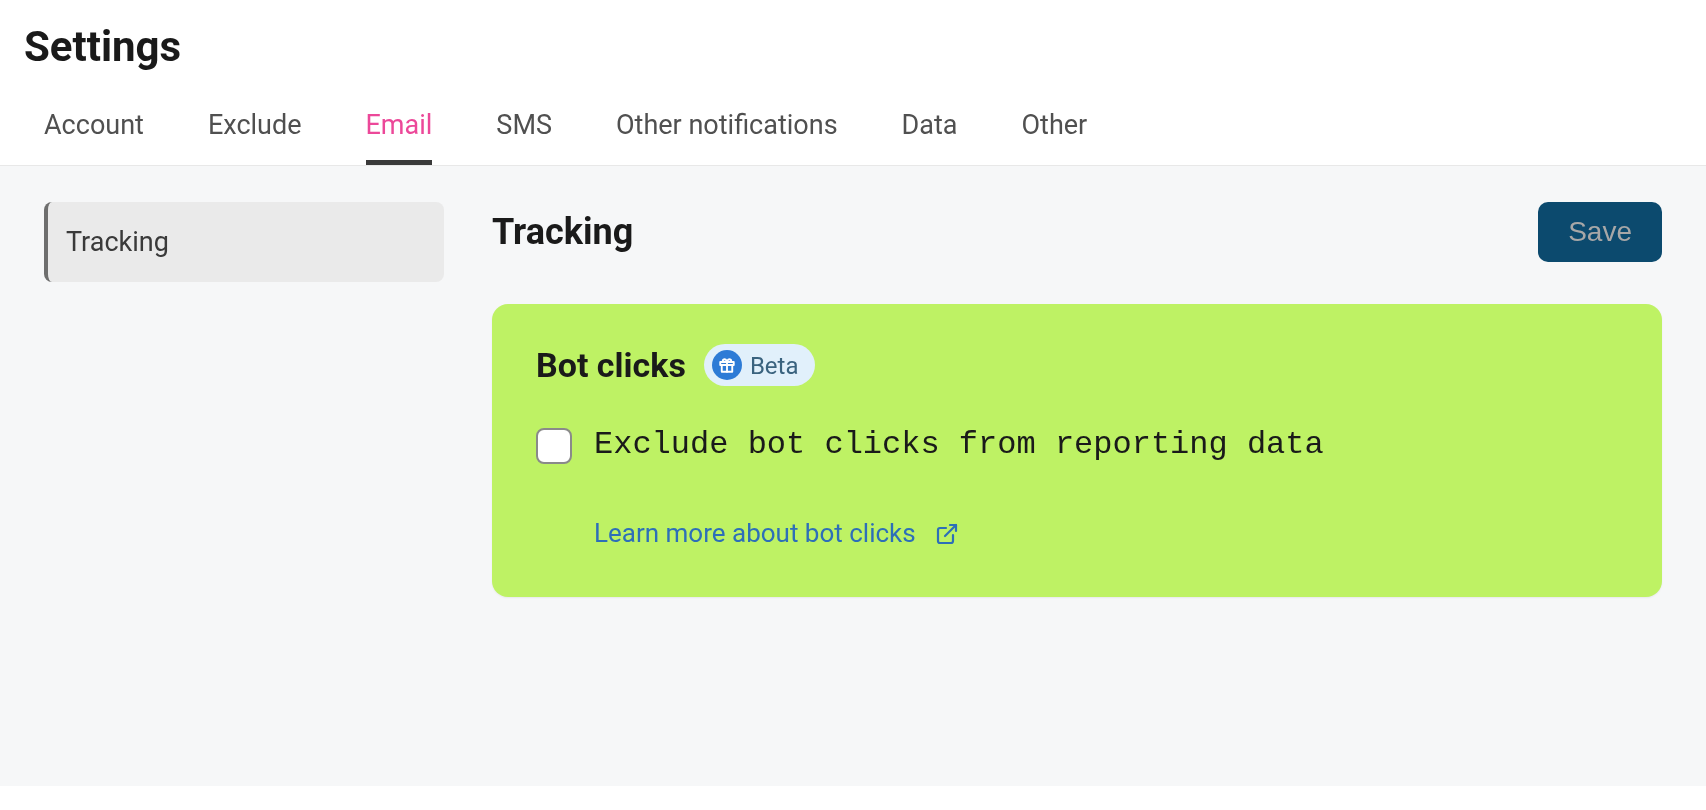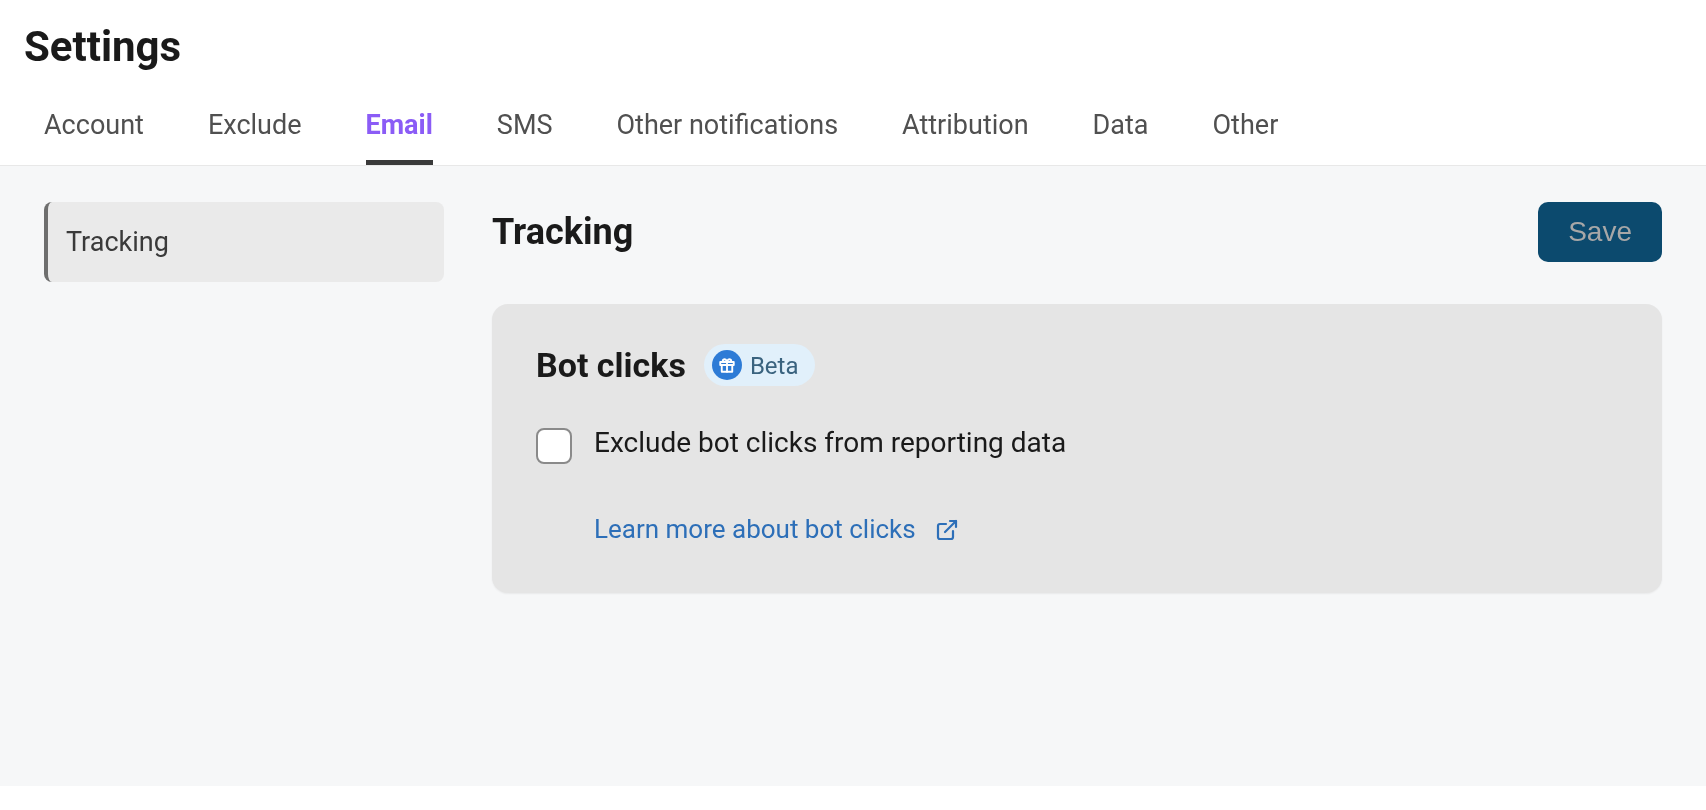--- a/index.html
+++ b/index.html
@@ -25,22 +25,22 @@
       border-bottom: 1px solid #e8e8e8;
     }
     .top-tab {
       font-size: 27px;
       color: #505050;
       padding-bottom: 24px;
       cursor: pointer;
       position: relative;
     }
     .top-tab.active {
-      color: #8b5cf6;
-      font-weight: 700;
+      color: #ec4899;
+      font-weight: 400;
     }
     .top-tab.active::after {
       content: "";
       position: absolute;
       bottom: 0;
       left: 0;
       right: 0;
       height: 5px;
       background: #3a3a3a;
     }
@@ -84,21 +84,21 @@
     .save-btn {
       font-size: 28px;
       color: #a7a7a7;
       background: #0c4a6e;
       border: none;
       border-radius: 10px;
       padding: 14px 30px;
       cursor: pointer;
     }
     .card {
-      background: #e5e5e5;
+      background: #bef264;
       border-radius: 16px;
       padding: 40px 44px 44px 44px;
       box-shadow: 0 1px 2px rgba(0,0,0,0.06);
     }
     .card-heading-row {
       display: flex;
       align-items: center;
       gap: 18px;
       margin-bottom: 40px;
     }
@@ -142,23 +142,24 @@
       border-radius: 8px;
       background: #ffffff;
       cursor: pointer;
       flex-shrink: 0;
       margin-top: 2px;
     }
     .option-text {
       flex: 1;
     }
     .option-label {
-      font-size: 28px;
+      font-size: 32px;
       color: #1a1a1a;
       margin-bottom: 12px;
+      font-family: Liberation Mono, monospace;
     }
     .option-desc {
       font-size: 26px;
       color: #5a5a5a;
       line-height: 1.5;
     }
     .learn-link {
       color: #2d6fb8;
       text-decoration: none;
       cursor: pointer;
@@ -177,21 +178,20 @@
 <body>
 
 <h1 class="page-title">Settings</h1>
 
 <nav class="top-tabs">
   <div class="top-tab">Account</div>
   <div class="top-tab">Exclude</div>
   <div class="top-tab active">Email</div>
   <div class="top-tab">SMS</div>
   <div class="top-tab">Other notifications</div>
-  <div class="top-tab">Attribution</div>
   <div class="top-tab">Data</div>
   <div class="top-tab">Other</div>
 </nav>
 
 <div class="content-area">
   <aside class="side-nav">
     <div class="side-item active">Tracking</div>
   </aside>
 
   <section class="main-panel">

